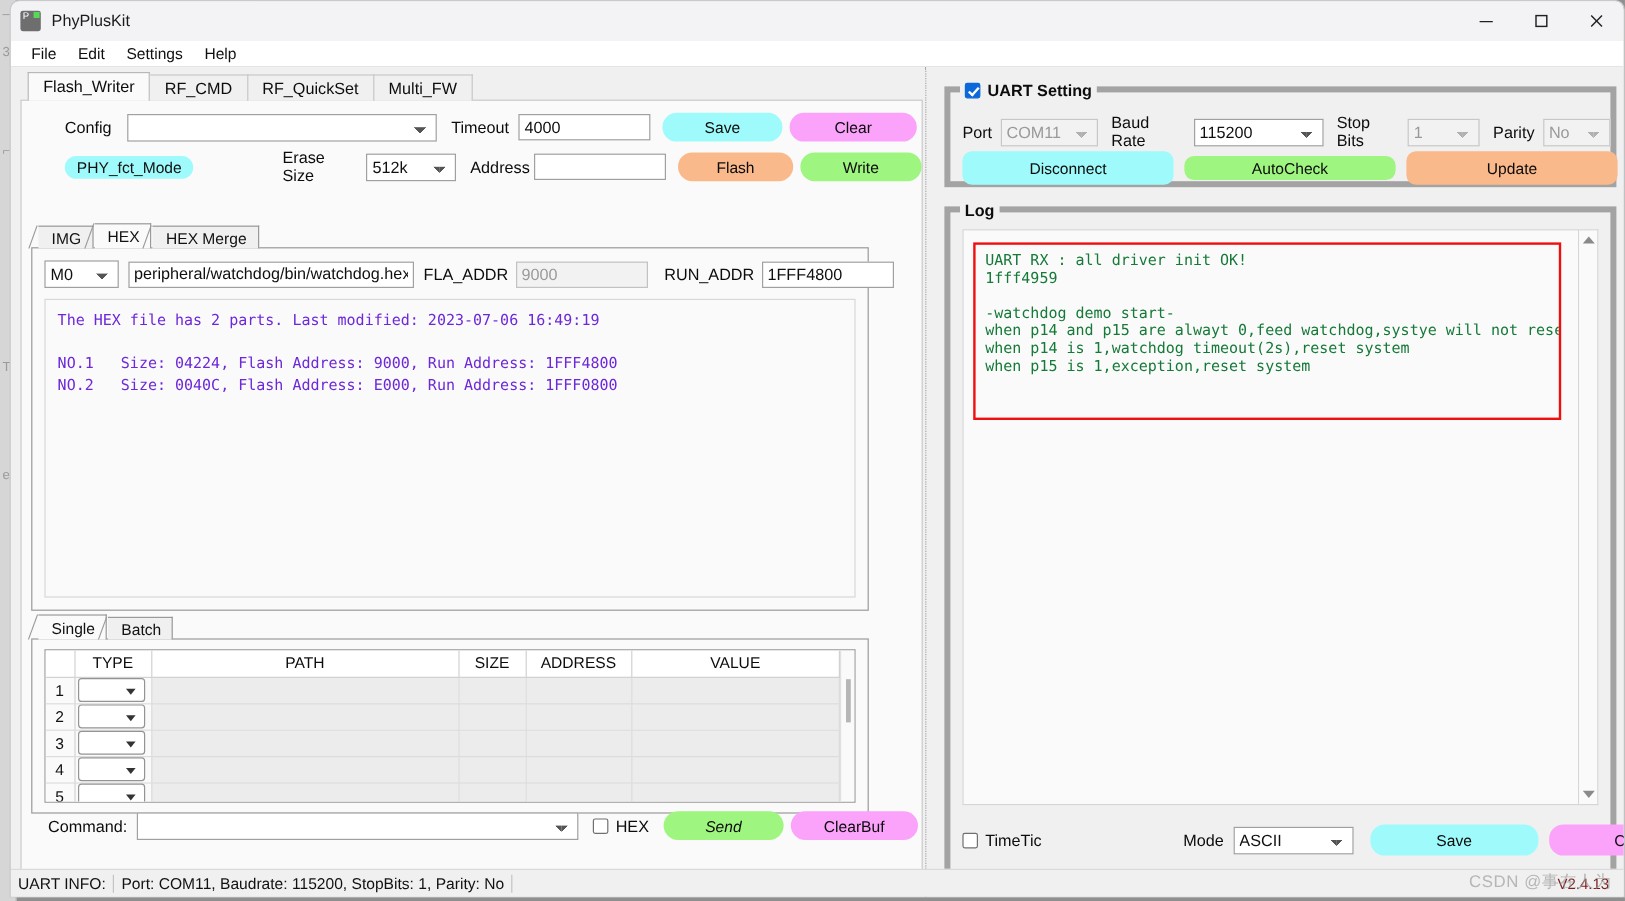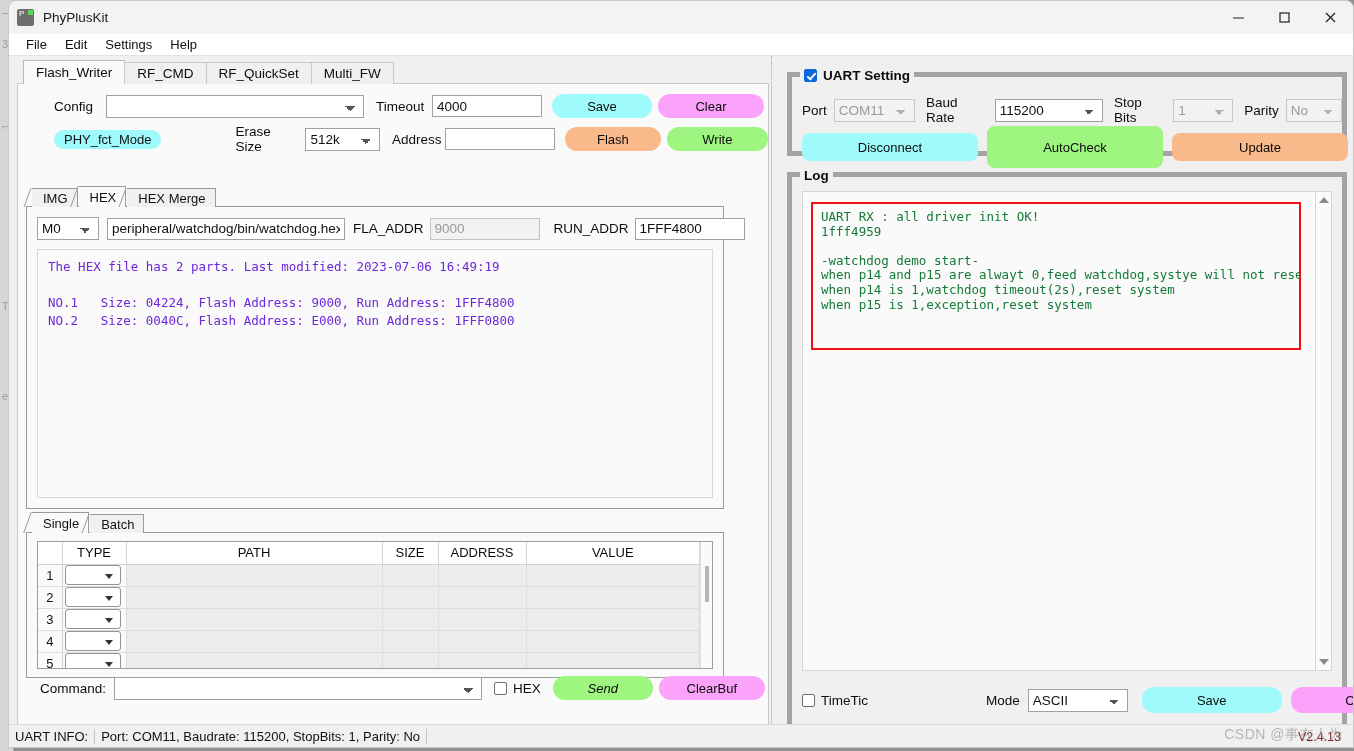--- a/index.html
+++ b/index.html
@@ -442,21 +442,21 @@
             <option>1</option>
           </select>
           <span class="lbl" style="margin-left:11px;">Parity</span>
           <select class="cbo disabled" style="width:58px;margin-left:7px;">
             <option>No</option>
           </select>
         </div>
 
         <div class="row" style="position:absolute;left:10px;top:49px;">
           <button class="btn" style="width:176px;height:28px;border-radius:8px;background:#9ffbfb;">Disconnect</button>
-          <button class="btn" style="width:176px;height:42px;border-radius:8px;margin-left:9px;background:#9ef57f;">AutoCheck</button>
+          <button class="btn" style="width:176px;height:20px;border-radius:8px;margin-left:9px;background:#9ef57f;">AutoCheck</button>
           <button class="btn" style="width:176px;height:28px;border-radius:8px;margin-left:9px;background:#fab98a;">Update</button>
         </div>
       </div>
 
       <div class="group" style="position:absolute;left:0;top:112px;width:560px;height:562px;">
         <div class="gtitle">Log</div>
 
         <div style="position:absolute;left:10px;top:14px;right:10px;height:480px;display:flex;">
           <div style="flex:1;position:relative;background:#fafafa;border:1px solid #d6d6d6;">
             <div id="logtext">UART RX : all driver init OK!

